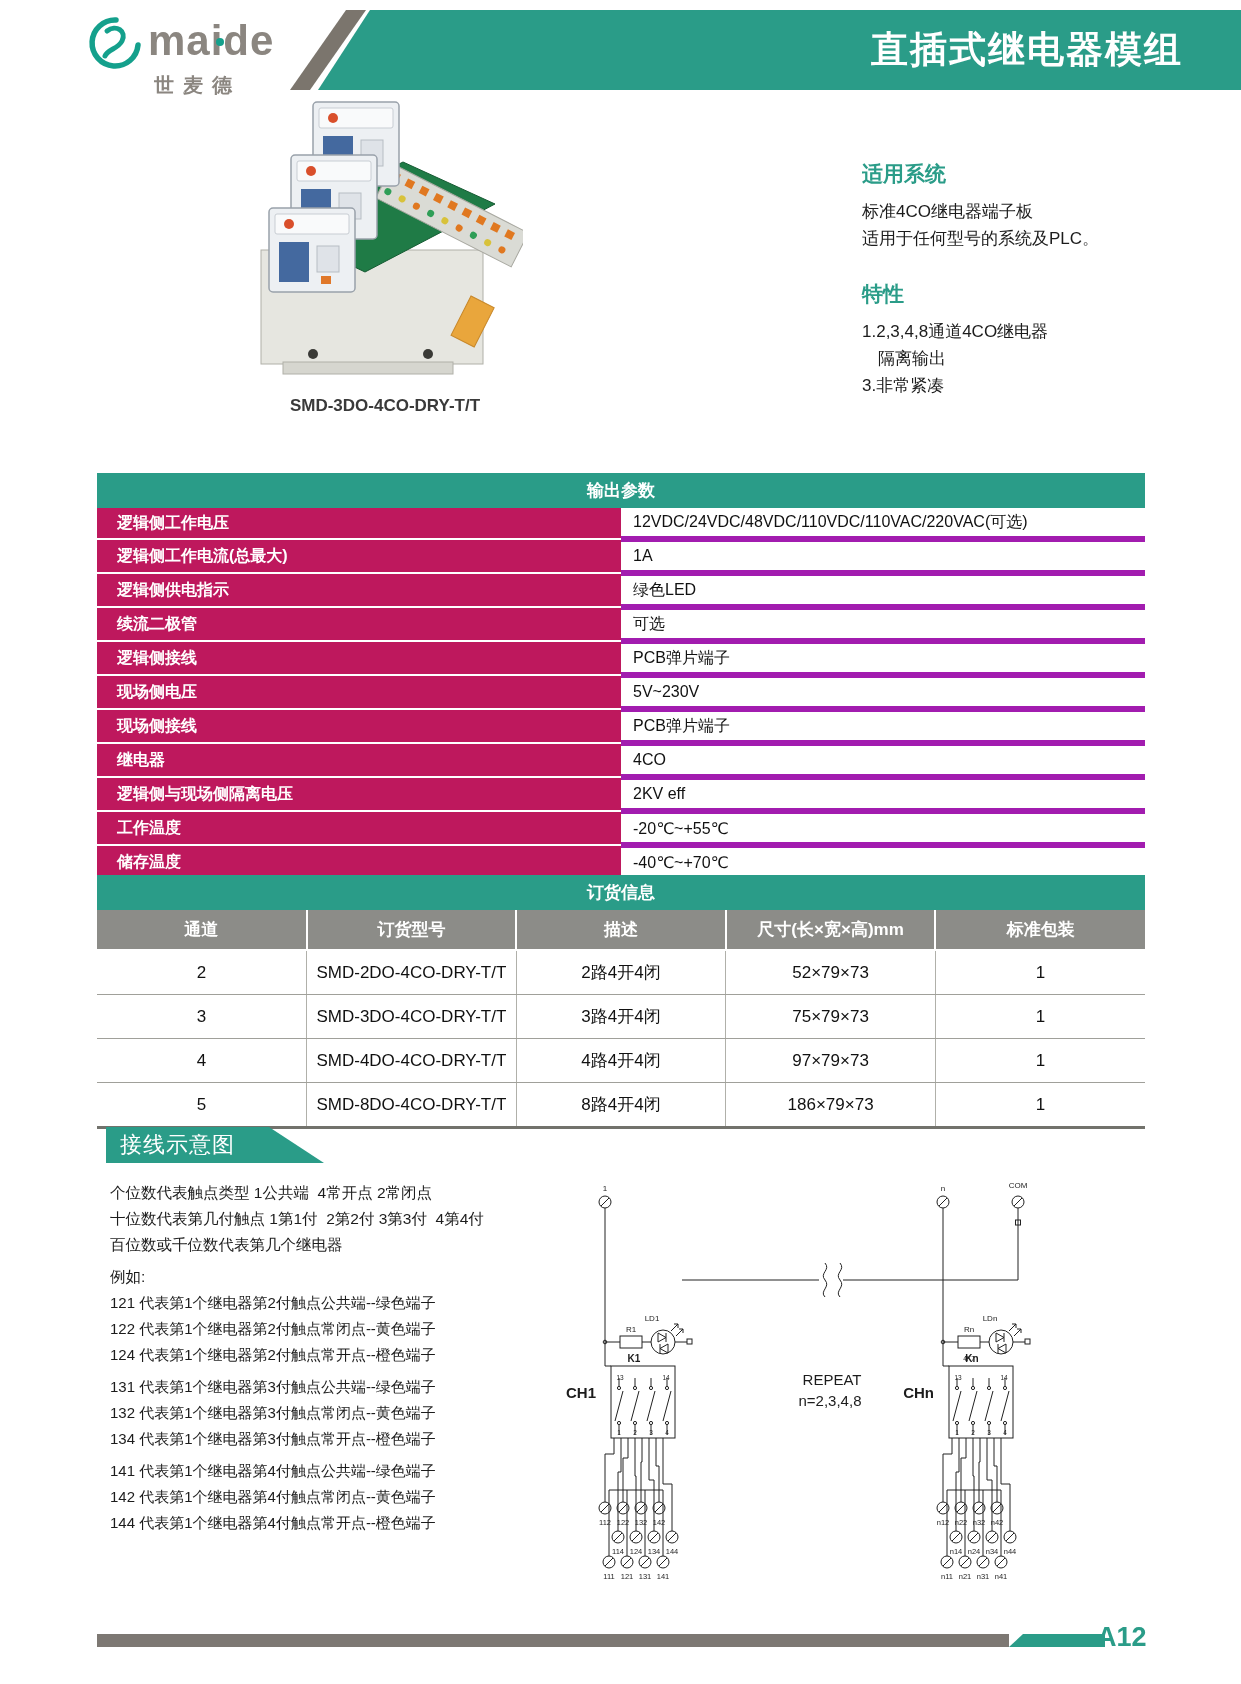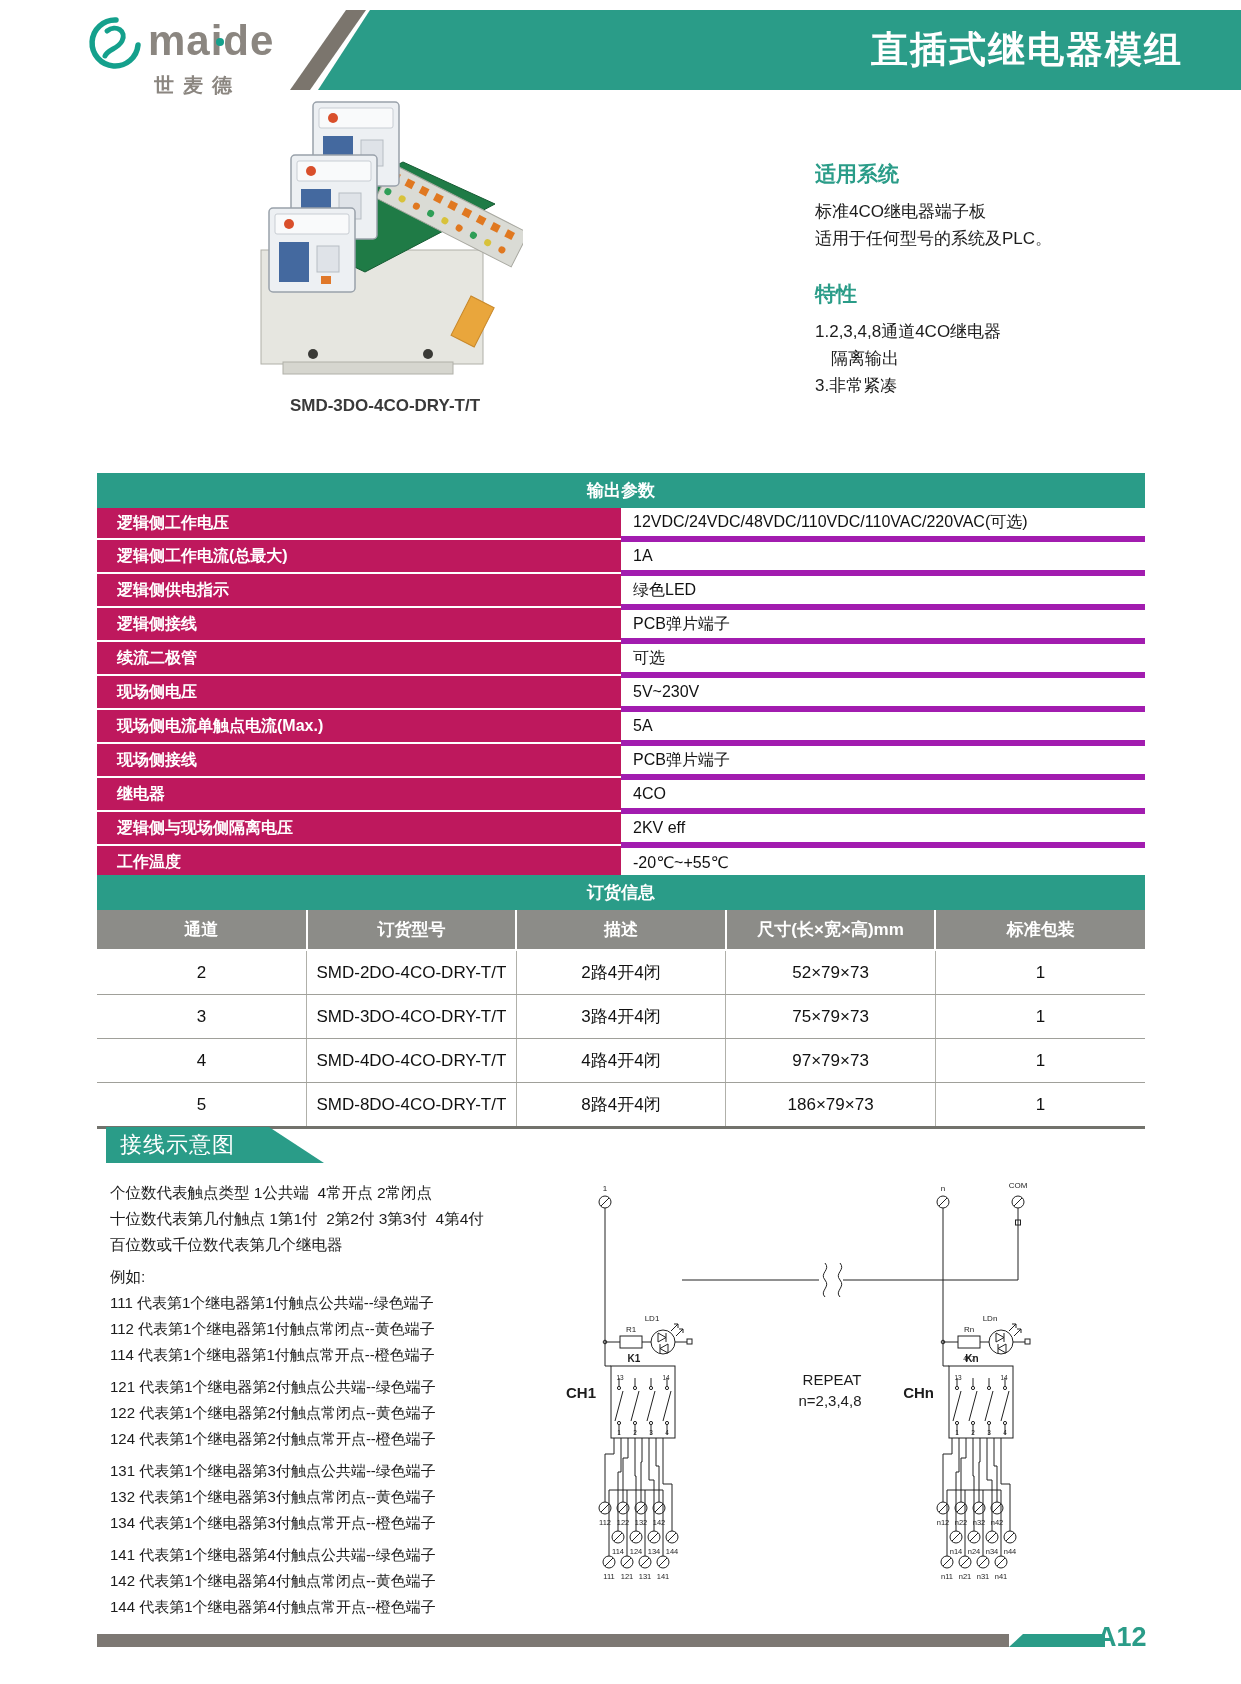--- a/index.html
+++ b/index.html
@@ -18,21 +18,21 @@
         clip-path:polygon(52px 0,100% 0,100% 100%,0 100%);}
   .banner-title{line-height:80px;text-align:right;padding-right:58px;color:#fff;
         font-size:37px;font-weight:bold;letter-spacing:2px;}
 
   
   .photo{position:absolute;left:243px;top:100px;}
   .caption{position:absolute;left:245px;top:396px;width:280px;text-align:center;
         font-size:17px;font-weight:bold;color:#3a3a3a;}
 
   
-  .info{position:absolute;left:815px;top:160px;width:340px;}
+  .info{position:absolute;left:862px;top:160px;width:340px;}
   .info h3{margin:0 0 10px 0;font-size:21px;font-weight:bold;color:#2a9c88;}
   .info .line{font-size:17px;line-height:27px;color:#1c1c1c;}
   .info .sect2{margin-top:28px;}
   .feat-line{font-size:17px;line-height:27px;color:#1c1c1c;}
   .feat-line.indent{padding-left:16px;}
 
   
   table{border-collapse:collapse;table-layout:fixed;}
   .t1{position:absolute;left:97px;top:473px;width:1048px;}
   .t2{position:absolute;left:97px;top:875px;width:1048px;}
@@ -179,34 +179,30 @@
         </tr>
     <tr>
           <td class="lab">逻辑侧工作电流(总最大)</td>
           <td class="val">1A</td>
         </tr>
     <tr>
           <td class="lab">逻辑侧供电指示</td>
           <td class="val">绿色LED</td>
         </tr>
     <tr>
+          <td class="lab">续流二极管</td>
+          <td class="val">可选</td>
+        </tr>
+    <tr>
           <td class="lab">逻辑侧接线</td>
           <td class="val">PCB弹片端子</td>
         </tr>
     <tr>
-          <td class="lab">续流二极管</td>
-          <td class="val">可选</td>
-        </tr>
-    <tr>
           <td class="lab">现场侧电压</td>
           <td class="val">5V~230V</td>
-        </tr>
-    <tr>
-          <td class="lab">现场侧电流单触点电流(Max.)</td>
-          <td class="val">5A</td>
         </tr>
     <tr>
           <td class="lab">现场侧接线</td>
           <td class="val">PCB弹片端子</td>
         </tr>
     <tr>
           <td class="lab">继电器</td>
           <td class="val">4CO</td>
         </tr>
     <tr>
@@ -266,25 +262,20 @@
     </tr>
   </tbody>
     </table>
 
   <div class="wire-banner">接线示意图</div>
   <div class="wire-notes">
     <div class="note-line">个位数代表触点类型 1公共端  4常开点 2常闭点</div>
     <div class="note-line">十位数代表第几付触点 1第1付  2第2付 3第3付  4第4付</div>
     <div class="note-line">百位数或千位数代表第几个继电器</div>
     <div class="ex-label">例如:</div>
-    <div class="ex-group">
-      <div class="ex-line">111 代表第1个继电器第1付触点公共端--绿色端子</div>
-      <div class="ex-line">112 代表第1个继电器第1付触点常闭点--黄色端子</div>
-      <div class="ex-line">114 代表第1个继电器第1付触点常开点--橙色端子</div>
-    </div>
     <div class="ex-group">
       <div class="ex-line">121 代表第1个继电器第2付触点公共端--绿色端子</div>
       <div class="ex-line">122 代表第1个继电器第2付触点常闭点--黄色端子</div>
       <div class="ex-line">124 代表第1个继电器第2付触点常开点--橙色端子</div>
     </div>
     <div class="ex-group">
       <div class="ex-line">131 代表第1个继电器第3付触点公共端--绿色端子</div>
       <div class="ex-line">132 代表第1个继电器第3付触点常闭点--黄色端子</div>
       <div class="ex-line">134 代表第1个继电器第3付触点常开点--橙色端子</div>
     </div>

